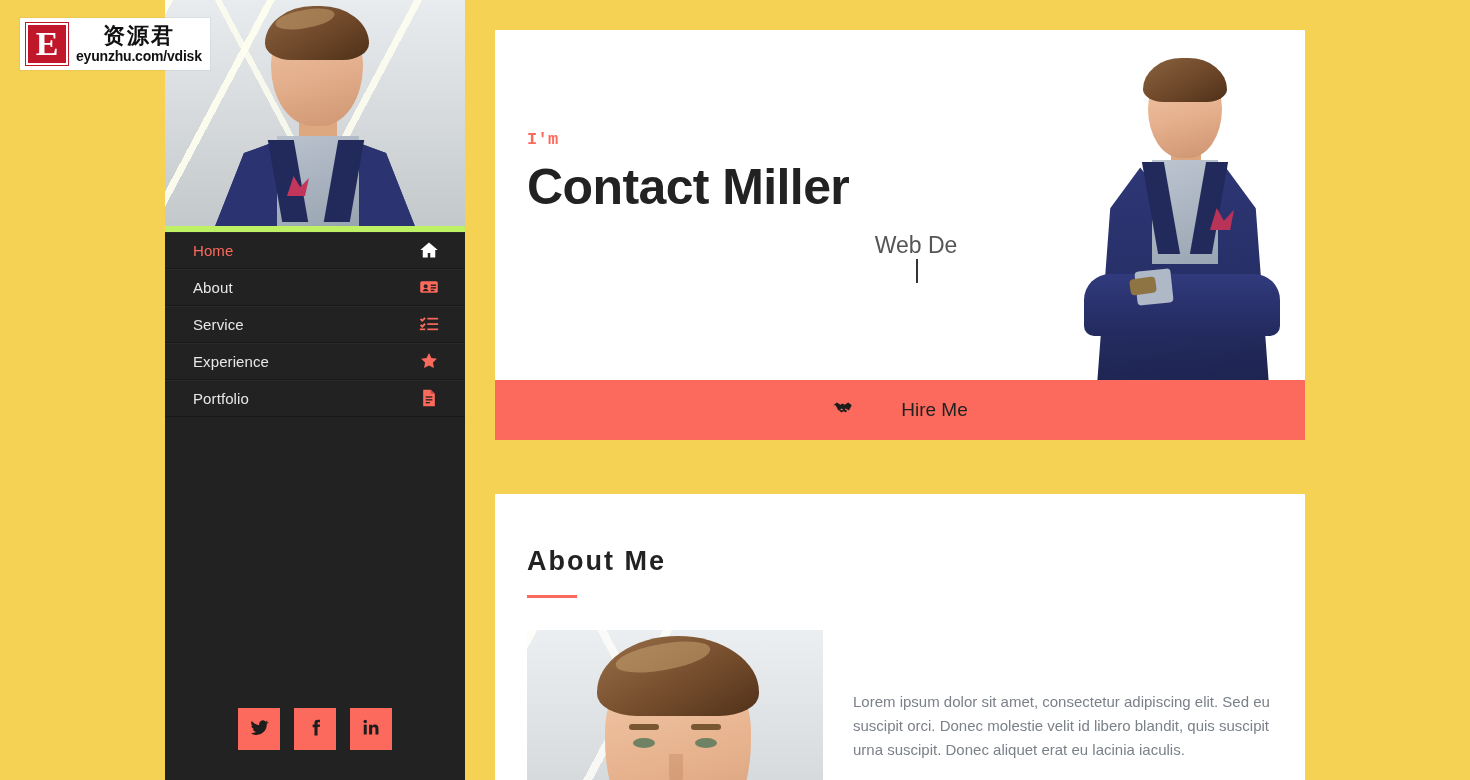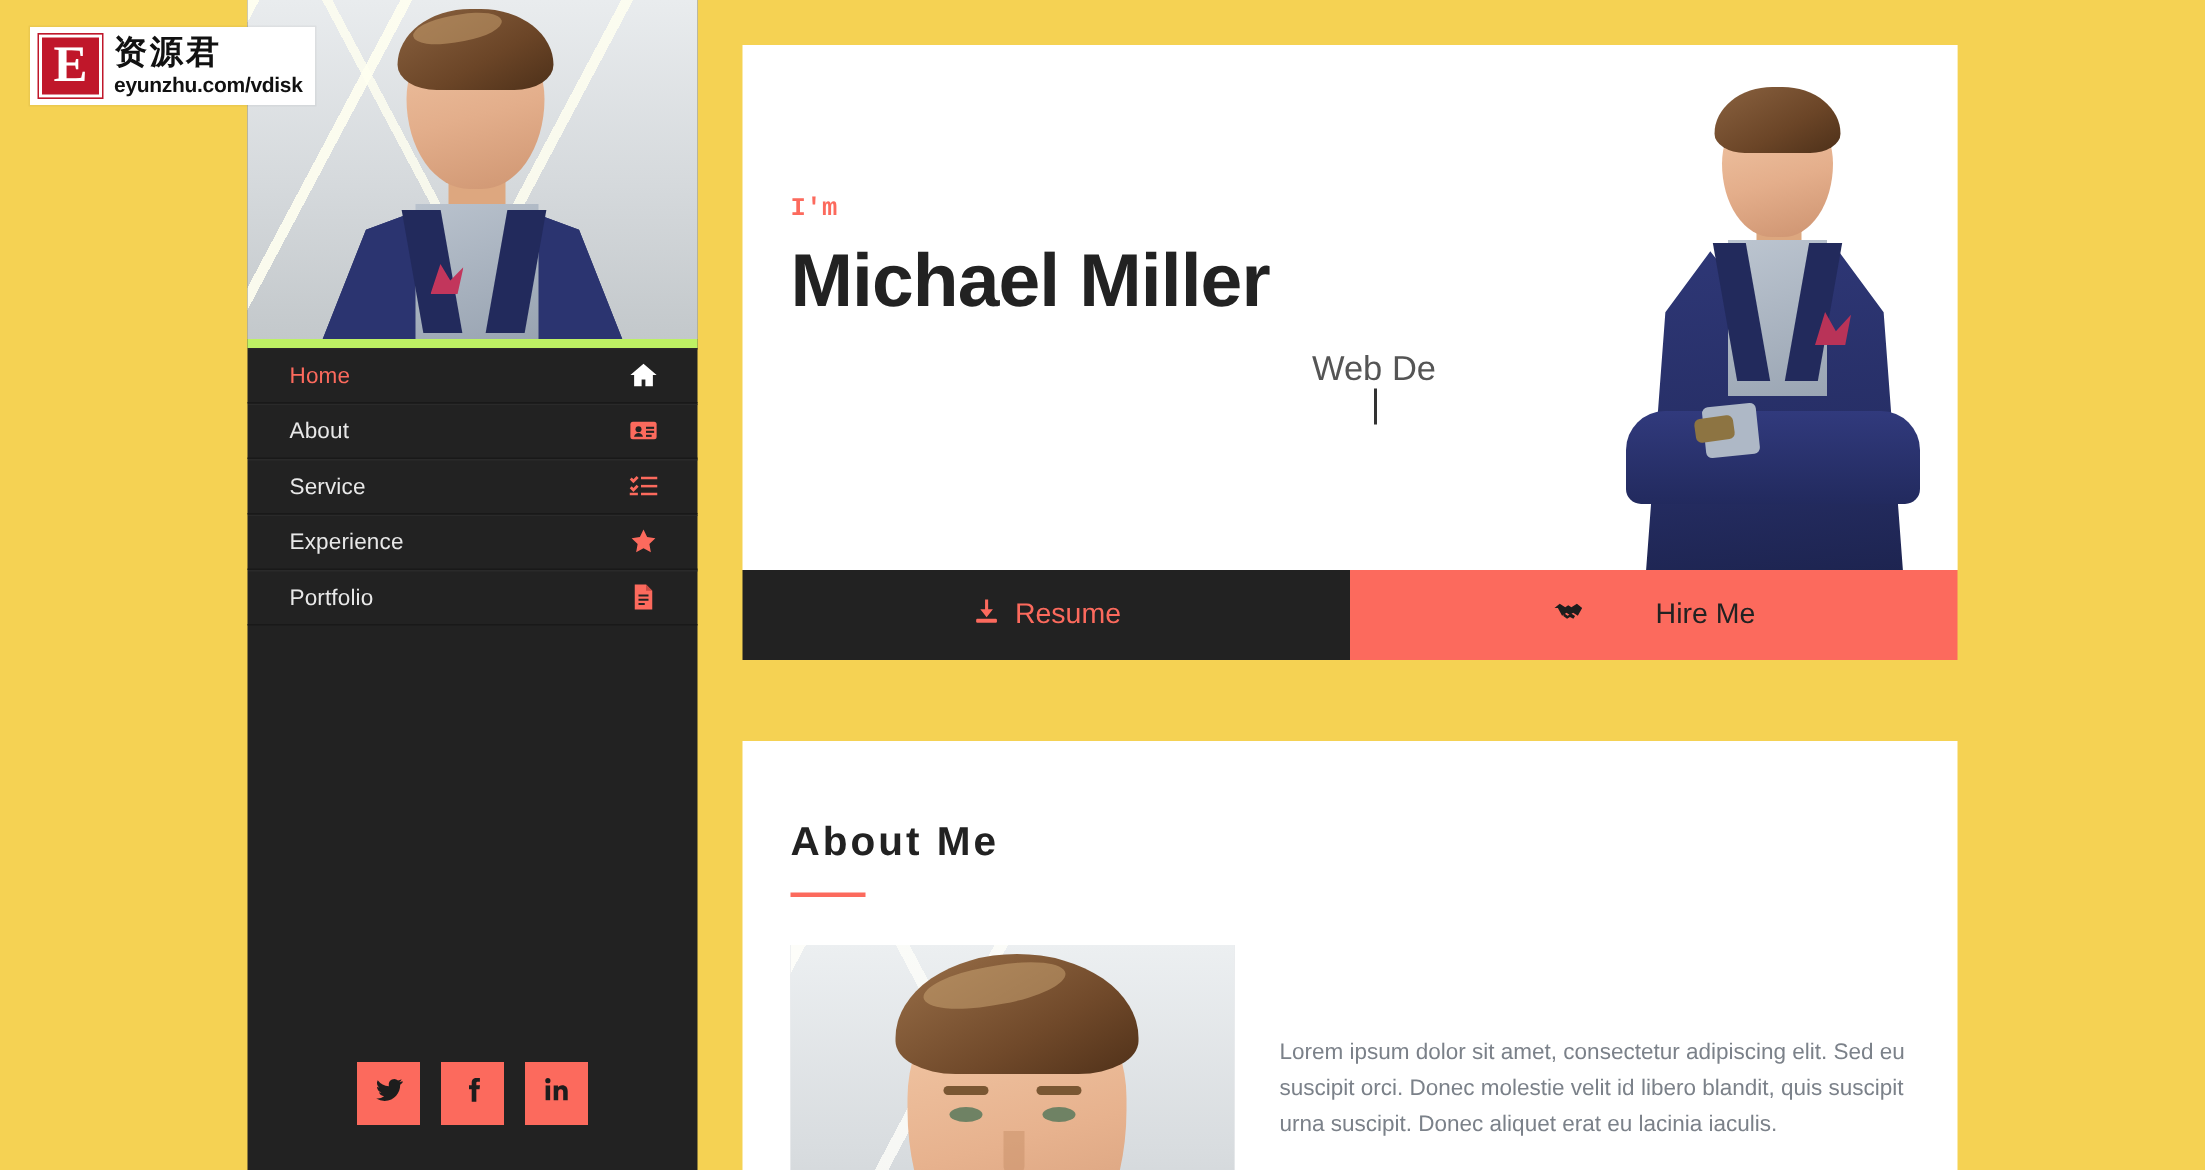--- a/index.html
+++ b/index.html
@@ -37,21 +37,21 @@
     border: 2px solid #ffffff;
     outline: 1px solid #c0172a;
     color: #ffffff;
     font-family: "Liberation Serif", serif;
     font-weight: bold;
     font-size: 34px;
     line-height: 38px;
     text-align: center;
     flex: 0 0 auto;
   }
-  .wm-text { margin-left: 8px; line-height: 1; }
+  .wm-text { margin-left: 8px; line-height: 1; text-align: center; }
   .wm-cn {
     font-family: "DejaVu Sans", sans-serif;
     font-size: 22px;
     font-weight: bold;
     color: #111111;
     letter-spacing: 2px;
     display: block;
   }
   .wm-url {
     font-size: 14px;
@@ -553,21 +553,21 @@
     </div>
   </div>
 
 </aside>
 
 <main class="main">
 
   <section class="card hero">
     <div class="hero-inner">
       <div class="hero-im">I'm</div>
-      <h1 class="hero-name">Michael Miller</h1>
+      <h1 class="hero-name">Contact Miller</h1>
       <div class="hero-role">
         <span>Web De</span>
         <span class="type-caret"></span>
       </div>
 
       <div class="hero-photo">
         <div class="hp-bg"></div>
         <div class="hp-suit"></div>
         <div class="hp-neck"></div>
         <div class="hp-shirt"></div>
@@ -577,29 +577,20 @@
         <div class="hp-arms"></div>
         <div class="hp-sleeve"></div>
         <div class="hp-watch"></div>
         <div class="hp-head"></div>
         <div class="hp-hair"></div>
       </div>
     </div>
   </section>
 
   <div class="btn-row">
-    <div class="btn btn-resume">
-      <span>
-        <svg viewBox="0 0 24 24" width="19" height="19" fill="#fc6a5d">
-          <path d="M11 2h2.6v8.3h4L12.3 17 7 10.3h4V2z"></path>
-          <rect x="3.5" y="18.4" width="17.5" height="3.2" rx="1"></rect>
-        </svg>
-      </span>
-      <span>Resume</span>
-    </div>
     <div class="btn btn-hire">
       <span>
         <svg viewBox="0 0 24 24" width="21" height="21" fill="#1d1d1d">
           <path d="M1.5 9.5l4-3.2 4.2 2.6 2.3-1.4 2.4 1.4 4.2-2.6 4 3.2-3.3 6-3.6-2.3-2.6 1.6-2.4-1.6-3.4 2.3-3.2-6z"></path>
           <path d="M8.8 13.6l2.7 1.8 2.8-1.7 2.9 1.9-1.3 2.2-2.6-1.5-2.2 1.4-2.9-2 .6-2.1z"></path>
         </svg>
       </span>
       <span>Hire Me</span>
     </div>
   </div>

